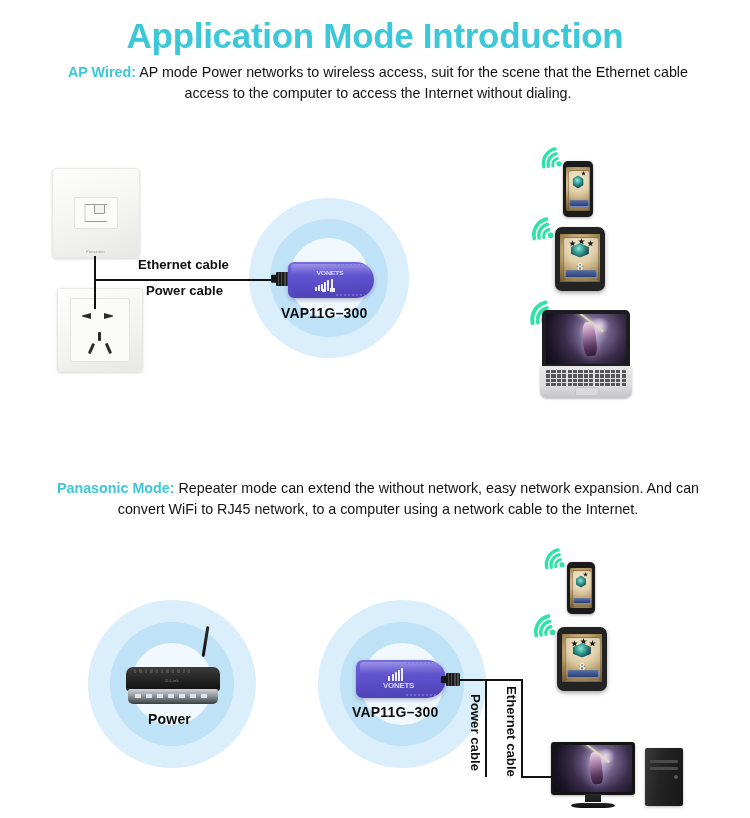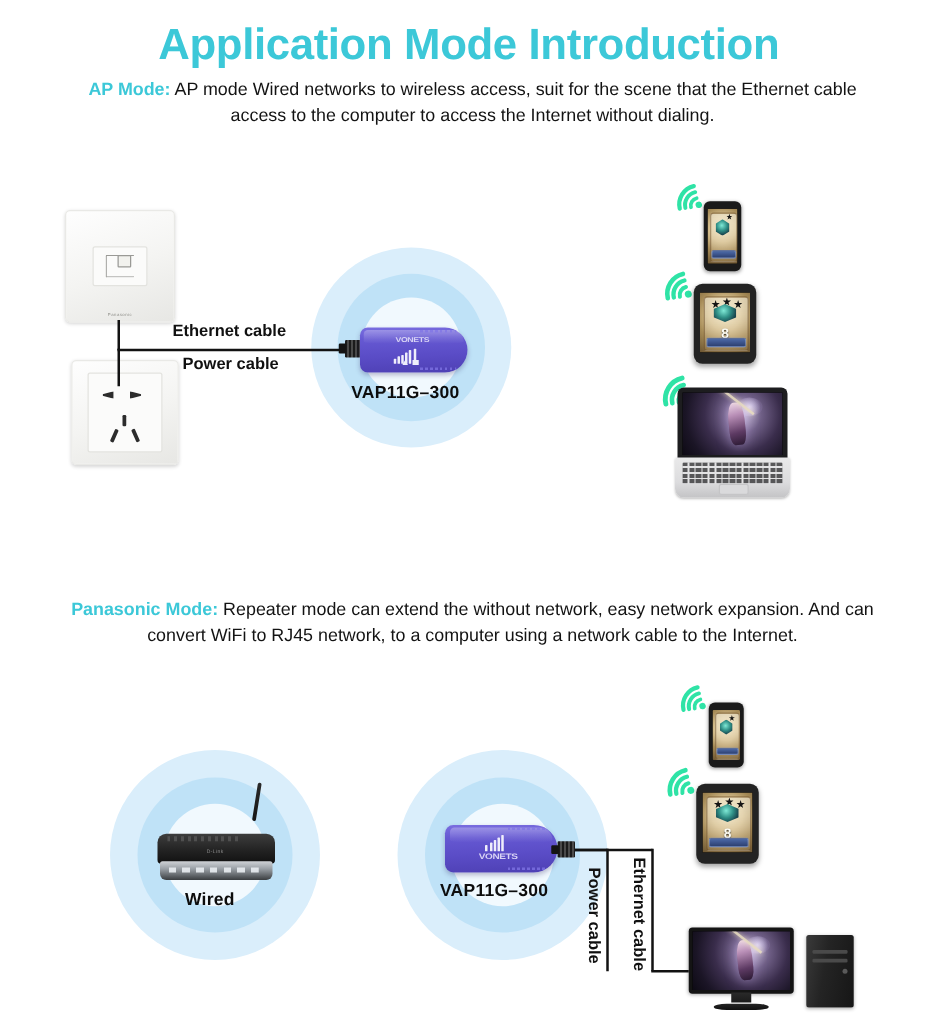--- a/index.html
+++ b/index.html
@@ -220,22 +220,22 @@
   .tower .pwr{position:absolute;right:14%;width:4px;height:4px;border-radius:50%;background:#5a5a5a;}
 </style>
 </head>
 <body>
 
 <div class="page">
 
   <div class="title">Application Mode Introduction</div>
 
   <div class="intro ap">
-    <span class="mode-label">AP Mode:</span>
-    <span class="body-txt">AP mode Wired networks to wireless access, suit for the scene that the Ethernet cable access to the computer to access the Internet without dialing.</span>
+    <span class="mode-label">AP Wired:</span>
+    <span class="body-txt">AP mode Power networks to wireless access, suit for the scene that the Ethernet cable access to the computer to access the Internet without dialing.</span>
   </div>
 
   <div class="plate eth-plate" style="left:52px;top:168px;width:86px;height:88px;">
     <div class="inner" style="width:42px;height:30px;">
       <div class="jack"></div>
       <div class="jack-sq"></div>
     </div>
     <div class="brandtag">Panasonic</div>
   </div>
 
@@ -359,21 +359,21 @@
   <div class="router" style="left:126px;top:648px;width:94px;height:62px;">
     <div class="ant"></div>
     <div class="top">
       <div class="vents"></div>
       <div class="logo">D-Link</div>
     </div>
     <div class="front">
       <div class="leds"></div>
     </div>
   </div>
-  <div class="devlabel" style="left:148px;top:711px;">Wired</div>
+  <div class="devlabel" style="left:148px;top:711px;">Power</div>
 
   <div class="ripple ring-outer" style="left:318px;top:600px;width:168px;height:168px;"></div>
   <div class="ripple ring-mid" style="left:340px;top:622px;width:124px;height:124px;"></div>
   <div class="ripple ring-inner" style="left:361px;top:643px;width:82px;height:82px;"></div>
 
   <div class="dongle" style="left:356px;top:660px;width:90px;height:38px;">
     <div class="body">
       <div class="sheen"></div>
       <div class="grill"></div>
       <div class="grill bot"></div>

